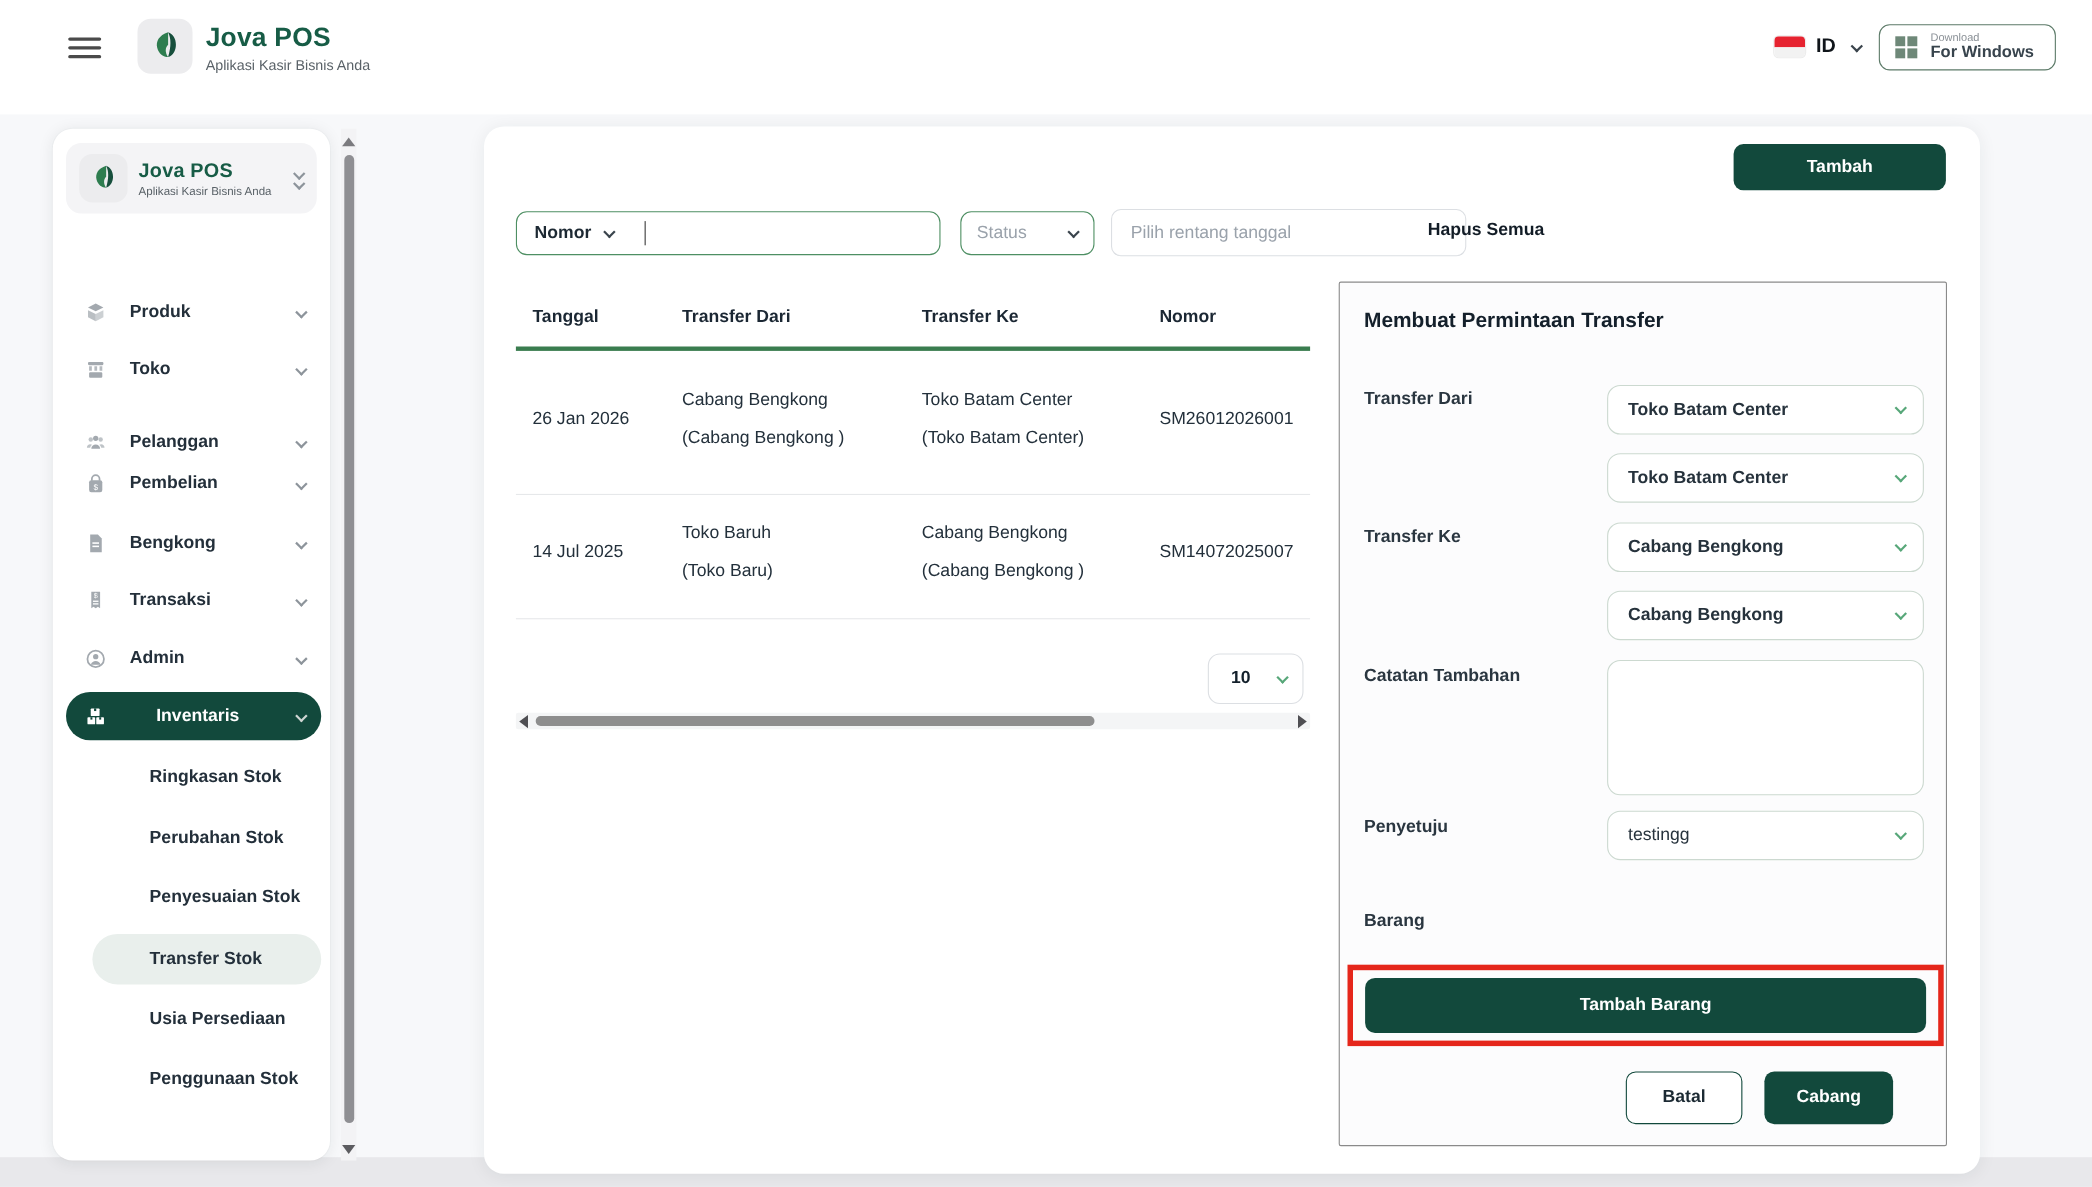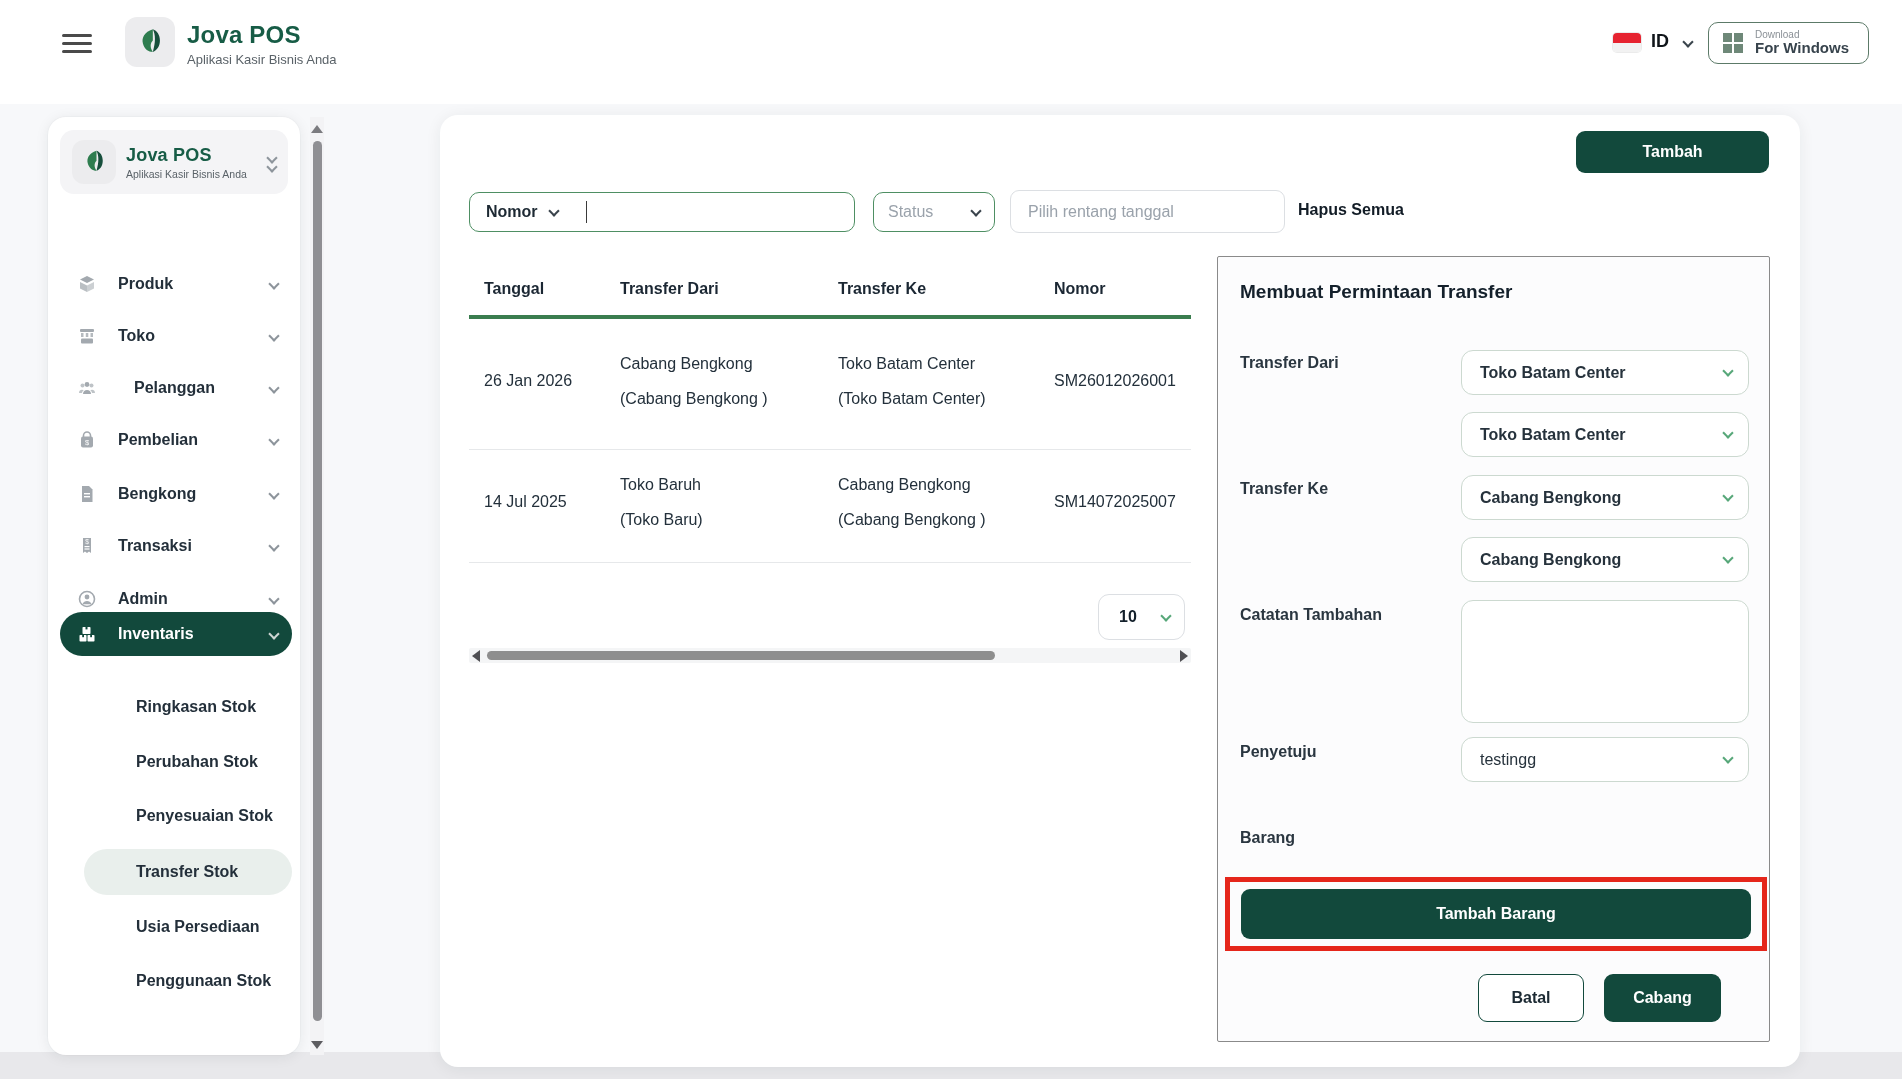--- a/index.html
+++ b/index.html
@@ -163,21 +163,21 @@
           <svg viewBox="0 0 20 20">
             <rect x="3" y="3" width="14" height="3" rx="1" fill="currentColor"></rect>
             <path d="M4 7 h2.5 v4 H4 Z M8.8 7 h2.5 v4 H8.8 Z M13.5 7 H16 v4 h-2.5 Z" fill="currentColor" opacity=".8"></path>
             <rect x="4" y="12.5" width="12" height="5" rx="1" fill="currentColor"></rect>
           </svg>
         </span>
       <span class="lbl">Toko</span>
         <span class="sp"></span>
       <span class="chev gray"></span>
     </div>
-    <div class="nav-item" style="top:249px;gap:16px;">
+    <div class="nav-item" style="top:263px;">
       <span class="icon">
           <svg viewBox="0 0 20 20">
             <circle cx="5.5" cy="7.5" r="2" fill="currentColor" opacity=".7"></circle>
             <circle cx="14.5" cy="7.5" r="2" fill="currentColor" opacity=".7"></circle>
             <circle cx="10" cy="6.5" r="2.4" fill="currentColor"></circle>
             <path d="M6 16 c0-2.5 1.8-4 4-4 s4 1.5 4 4 Z" fill="currentColor"></path>
             <path d="M2 15 c0-2 1.3-3.2 3-3.2 .6 0 1.2.2 1.7.5 -1 .8-1.6 1.8-1.7 2.7 Z" fill="currentColor" opacity=".7"></path>
             <path d="M18 15 c0-2-1.3-3.2-3-3.2 -.6 0-1.2.2-1.7.5 1 .8 1.6 1.8 1.7 2.7 Z" fill="currentColor" opacity=".7"></path>
           </svg>
         </span>
@@ -227,21 +227,21 @@
           <svg viewBox="0 0 20 20">
             <circle cx="10" cy="10" r="7.5" fill="none" stroke="currentColor" stroke-width="1.6"></circle>
             <circle cx="10" cy="8" r="2.4" fill="currentColor"></circle>
             <path d="M5.5 15.3 c.8-2.2 2.5-3.3 4.5-3.3 s3.7 1.1 4.5 3.3" fill="currentColor"></path>
           </svg>
         </span>
       <span class="lbl">Admin</span>
         <span class="sp"></span>
       <span class="chev gray"></span>
     </div>
-    <div class="nav-item active" style="top:495px;">
+    <div class="nav-item active" style="top:512px;gap:24px;">
       <span class="icon">
           <svg viewBox="0 0 20 20">
             <rect x="5.5" y="3" width="8" height="7" rx="0.8" fill="currentColor"></rect>
             <rect x="2.5" y="11" width="7" height="6.5" rx="0.8" fill="currentColor"></rect>
             <rect x="10.5" y="11" width="7" height="6.5" rx="0.8" fill="currentColor"></rect>
             <rect x="8.5" y="3" width="2" height="2.4" fill="#12493c"></rect>
             <rect x="5.2" y="11" width="1.8" height="2.2" fill="#12493c"></rect>
             <rect x="13.2" y="11" width="1.8" height="2.2" fill="#12493c"></rect>
           </svg>
         </span>
@@ -285,21 +285,21 @@
       <span style="font-size:16px; font-weight:700; color:#1d2933;">Nomor</span>
       <span class="chev" style="margin:-3px 0 0 12px;"></span>
       <span class="cursor-line" style="margin-left:28px;"></span>
       <span style="flex:1;"></span>
     </div>
     <div class="combo" style="left:433px; top:77px; width:122px; height:40px; padding:0 14px;">
       <span class="placeholder">Status</span>
       <span style="flex:1;"></span>
       <span class="chev" style="margin-top:-3px;"></span>
     </div>
-    <div class="input-like" style="left:570px; top:75px; width:275px; height:43px; padding:0 17px;">
+    <div class="input-like" style="left:570px; top:75px; width:323px; height:43px; padding:0 17px;">
       <span class="placeholder">Pilih rentang tanggal</span>
     </div>
     <div class="abs" style="left:858px; top:86px; font-size:16px; font-weight:700; color:#121c26; cursor:pointer;">Hapus Semua</div>
 
     <span class="th" style="left:44px;  top:165px;">Tanggal</span>
     <span class="th" style="left:180px; top:165px;">Transfer Dari</span>
     <span class="th" style="left:398px; top:165px;">Transfer Ke</span>
     <span class="th" style="left:614px; top:165px;">Nomor</span>
     <div class="rule-green" style="top:200px;"></div>
 

